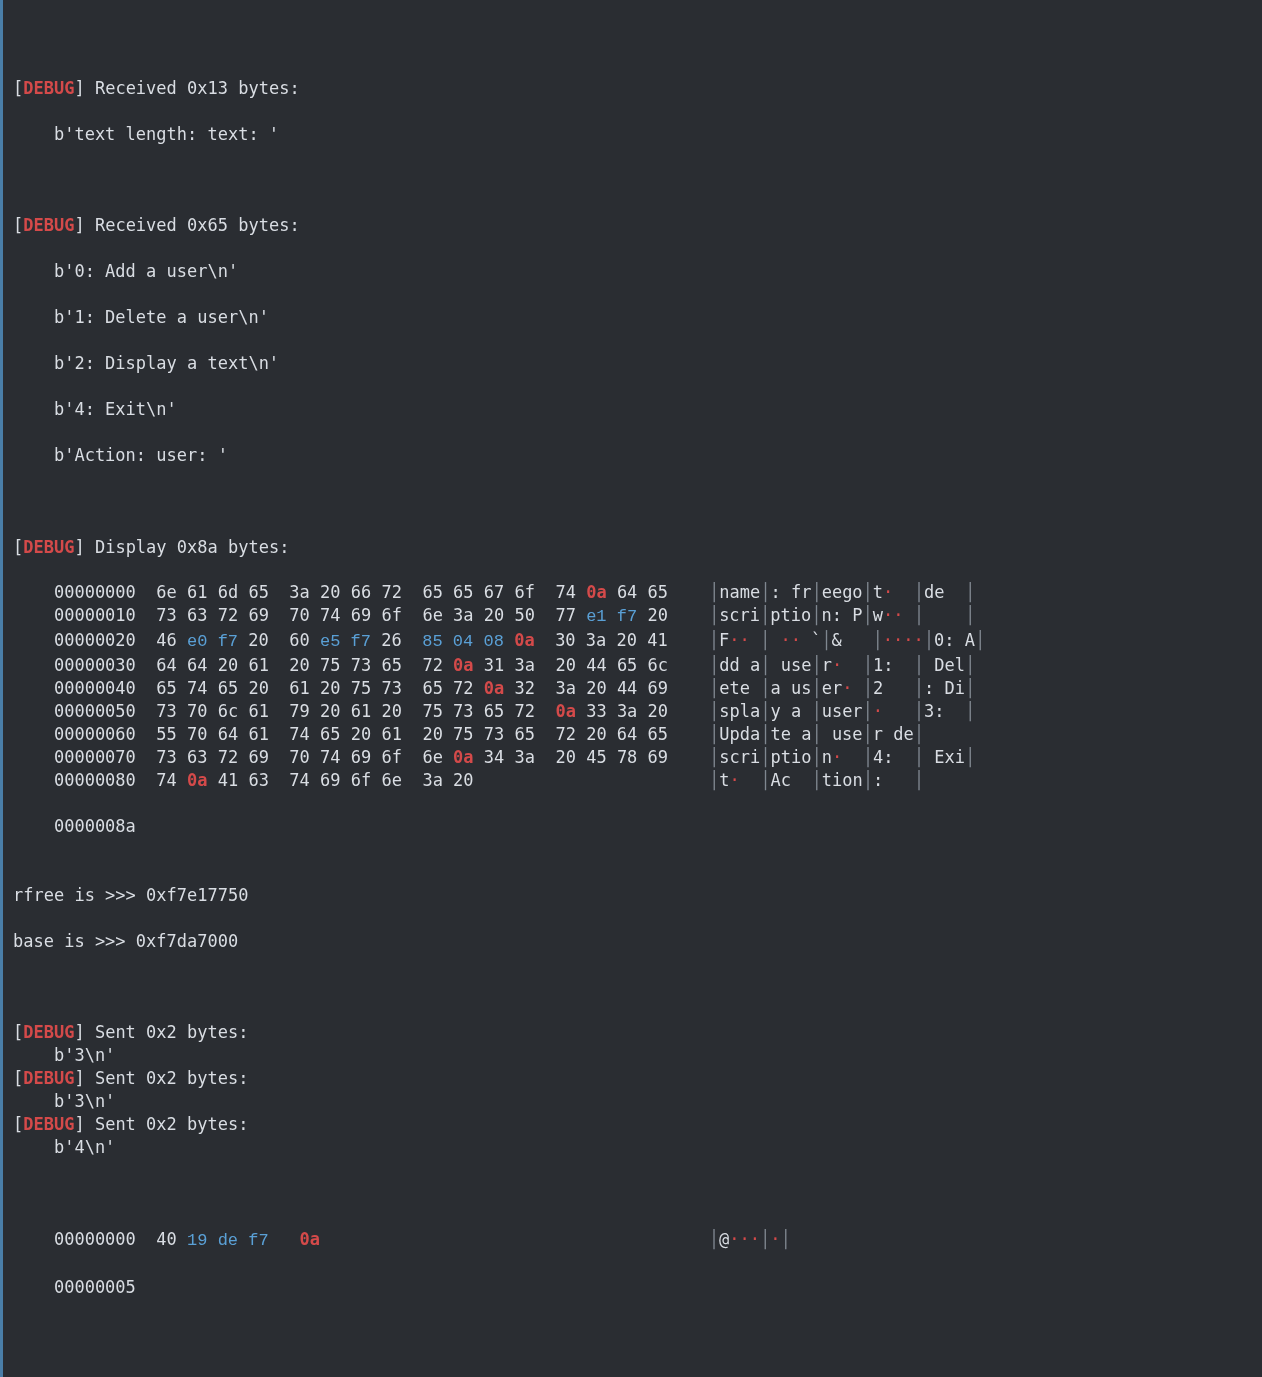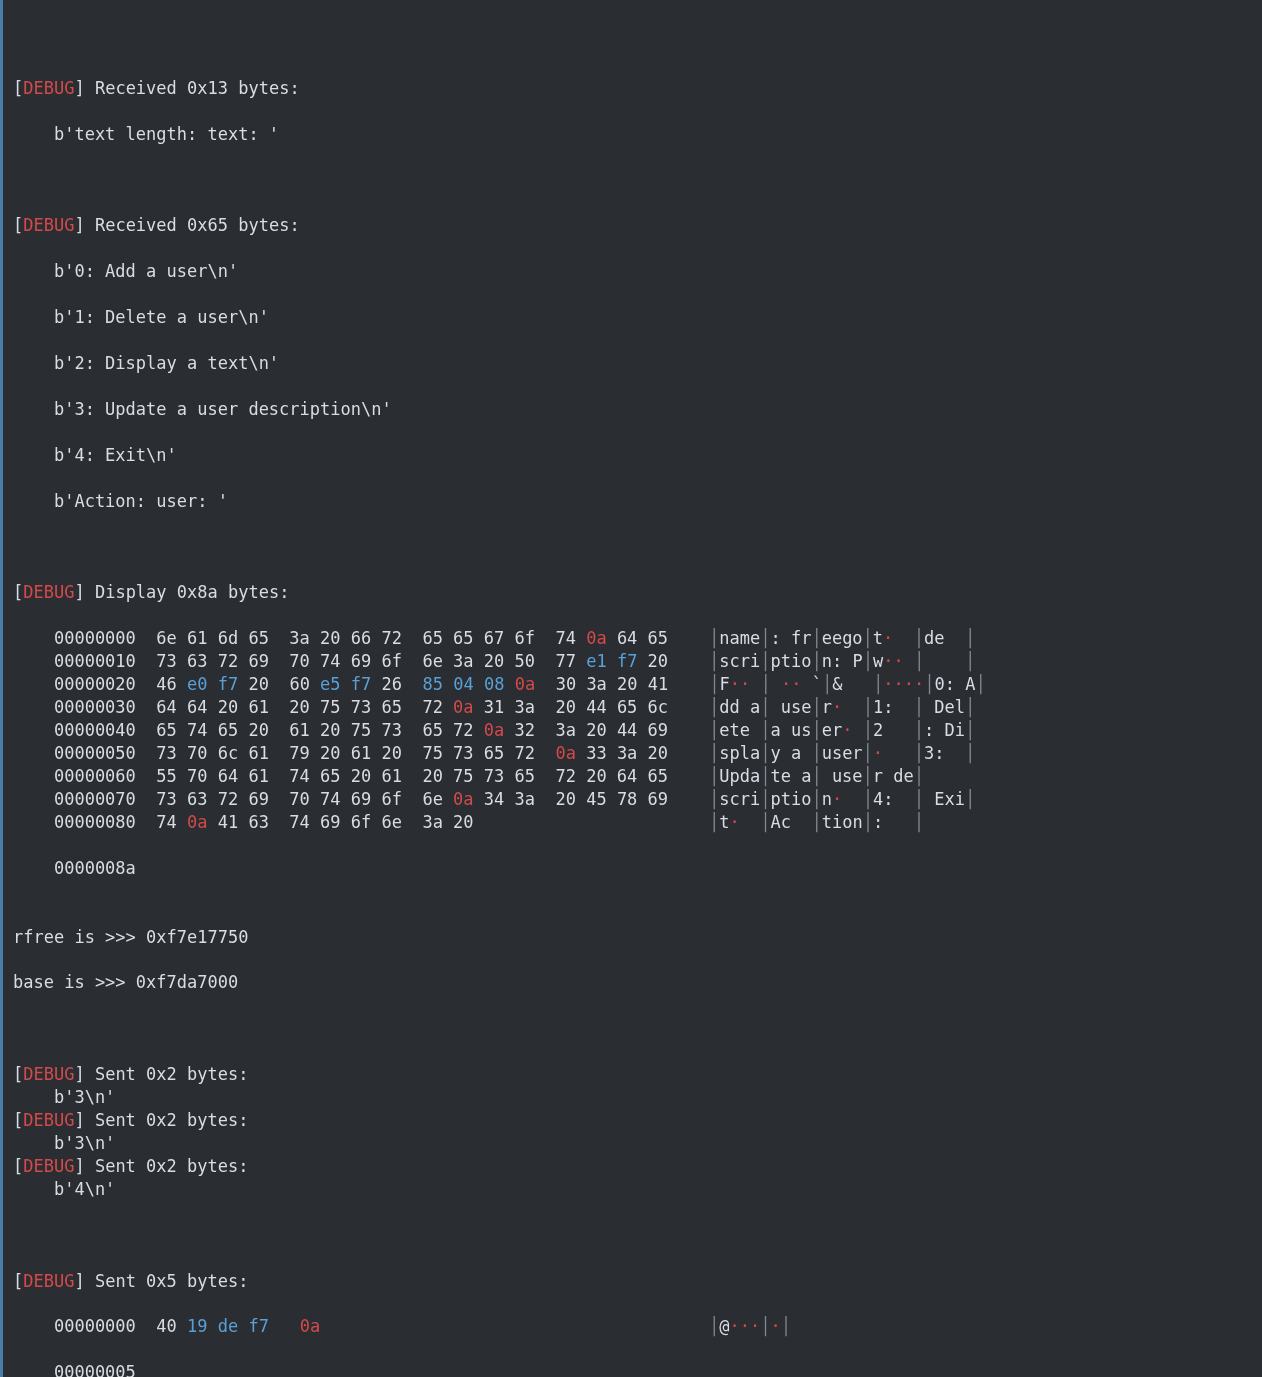--- a/index.html
+++ b/index.html
@@ -13,57 +13,55 @@
     width: 1262px;
   }
   .term {
     padding: 8px 10px 10px 10px;
     border-left: 3px solid #4a7ea8;
     min-height: 1377px;
     position: relative;
     white-space: pre;
   }
   .line { white-space: pre; }
-  .red   { color: #d44a4a; font-weight: normal; }
-  .blue  { color: #5aa0d6; }
+  .red   { color: #d44a4a; font-weight: bold; }
+  .blue  { color: #5aa0d6; font-family: Liberation Mono, monospace; }
   .sep   { color: #7f8790; }
   .dot   { color: #d44a4a; }
   .hexrow span { white-space: pre; }
 </style>
 </head>
 <body>
 
 <div class="term">
 
 
 <div class="line"><span>[</span><span class="red">DEBUG</span><span>]</span><span> Received 0x13 bytes:</span></div>
 <div class="line">    b'text length: text: '</div>
 
 
 <div class="line"><span>[</span><span class="red">DEBUG</span><span>]</span><span> Received 0x65 bytes:</span></div>
 <div class="line">    b'0: Add a user\n'</div>
 <div class="line">    b'1: Delete a user\n'</div>
 <div class="line">    b'2: Display a text\n'</div>
-<div class="line">    b'3: Update a user description\n'</div>
 <div class="line">    b'4: Exit\n'</div>
 <div class="line">    b'Action: user: '</div>
 
 
 <div class="line"><span>[</span><span class="red">DEBUG</span><span>]</span><span> Display 0x8a bytes:</span></div>
 <div id="hexdump"><div class="line hexrow">    00000000  6e 61 6d 65  3a 20 66 72  65 65 67 6f  74 <span class="red">0a</span> 64 65    <span class="sep">│</span>name<span class="sep">│</span>: fr<span class="sep">│</span>eego<span class="sep">│</span>t<span class="dot">·</span>  <span class="sep">│</span>de  <span class="sep">│</span></div><div class="line hexrow">    00000010  73 63 72 69  70 74 69 6f  6e 3a 20 50  77 <span class="blue">e1</span> <span class="blue">f7</span> 20    <span class="sep">│</span>scri<span class="sep">│</span>ptio<span class="sep">│</span>n: P<span class="sep">│</span>w<span class="dot">··</span> <span class="sep">│</span>    <span class="sep">│</span></div><div class="line hexrow">    00000020  46 <span class="blue">e0</span> <span class="blue">f7</span> 20  60 <span class="blue">e5</span> <span class="blue">f7</span> 26  <span class="blue">85</span> <span class="blue">04</span> <span class="blue">08</span> <span class="red">0a</span>  30 3a 20 41    <span class="sep">│</span>F<span class="dot">··</span> <span class="sep">│</span> <span class="dot">··</span> `<span class="sep">│</span>&amp;   <span class="sep">│</span><span class="dot">····</span><span class="sep">│</span>0: A<span class="sep">│</span></div><div class="line hexrow">    00000030  64 64 20 61  20 75 73 65  72 <span class="red">0a</span> 31 3a  20 44 65 6c    <span class="sep">│</span>dd a<span class="sep">│</span> use<span class="sep">│</span>r<span class="dot">·</span>  <span class="sep">│</span>1:  <span class="sep">│</span> Del<span class="sep">│</span></div><div class="line hexrow">    00000040  65 74 65 20  61 20 75 73  65 72 <span class="red">0a</span> 32  3a 20 44 69    <span class="sep">│</span>ete <span class="sep">│</span>a us<span class="sep">│</span>er<span class="dot">·</span> <span class="sep">│</span>2   <span class="sep">│</span>: Di<span class="sep">│</span></div><div class="line hexrow">    00000050  73 70 6c 61  79 20 61 20  75 73 65 72  <span class="red">0a</span> 33 3a 20    <span class="sep">│</span>spla<span class="sep">│</span>y a <span class="sep">│</span>user<span class="sep">│</span><span class="dot">·</span>   <span class="sep">│</span>3:  <span class="sep">│</span></div><div class="line hexrow">    00000060  55 70 64 61  74 65 20 61  20 75 73 65  72 20 64 65    <span class="sep">│</span>Upda<span class="sep">│</span>te a<span class="sep">│</span> use<span class="sep">│</span>r de<span class="sep">│</span></div><div class="line hexrow">    00000070  73 63 72 69  70 74 69 6f  6e <span class="red">0a</span> 34 3a  20 45 78 69    <span class="sep">│</span>scri<span class="sep">│</span>ptio<span class="sep">│</span>n<span class="dot">·</span>  <span class="sep">│</span>4:  <span class="sep">│</span> Exi<span class="sep">│</span></div><div class="line hexrow">    00000080  74 <span class="red">0a</span> 41 63  74 69 6f 6e  3a 20                       <span class="sep">│</span>t<span class="dot">·</span>  <span class="sep">│</span>Ac  <span class="sep">│</span>tion<span class="sep">│</span>:   <span class="sep">│</span></div></div>
 <div class="line">    0000008a</div>
 
 <div class="line">rfree is &gt;&gt;&gt; 0xf7e17750</div>
 <div class="line">base is &gt;&gt;&gt; 0xf7da7000</div>
 
 
 <div id="sent-block"><div class="line">[<span class="red">DEBUG</span>] Sent 0x2 bytes:</div><div class="line">    b'3\n'</div><div class="line">[<span class="red">DEBUG</span>] Sent 0x2 bytes:</div><div class="line">    b'3\n'</div><div class="line">[<span class="red">DEBUG</span>] Sent 0x2 bytes:</div><div class="line">    b'4\n'</div></div>
 
 
-<div class="line"><span>[</span><span class="red">DEBUG</span><span>]</span><span> Sent 0x5 bytes:</span></div>
 <div class="line hexrow" id="sent5row">    00000000  40 <span class="blue">19</span> <span class="blue">de</span> <span class="blue">f7</span>   <span class="red">0a</span>                                      <span class="sep">│</span>@<span class="dot">···</span><span class="sep">│</span><span class="dot">·</span><span class="sep">│</span></div>
 <div class="line">    00000005</div>
 
 
 
 
 
 
 
 

